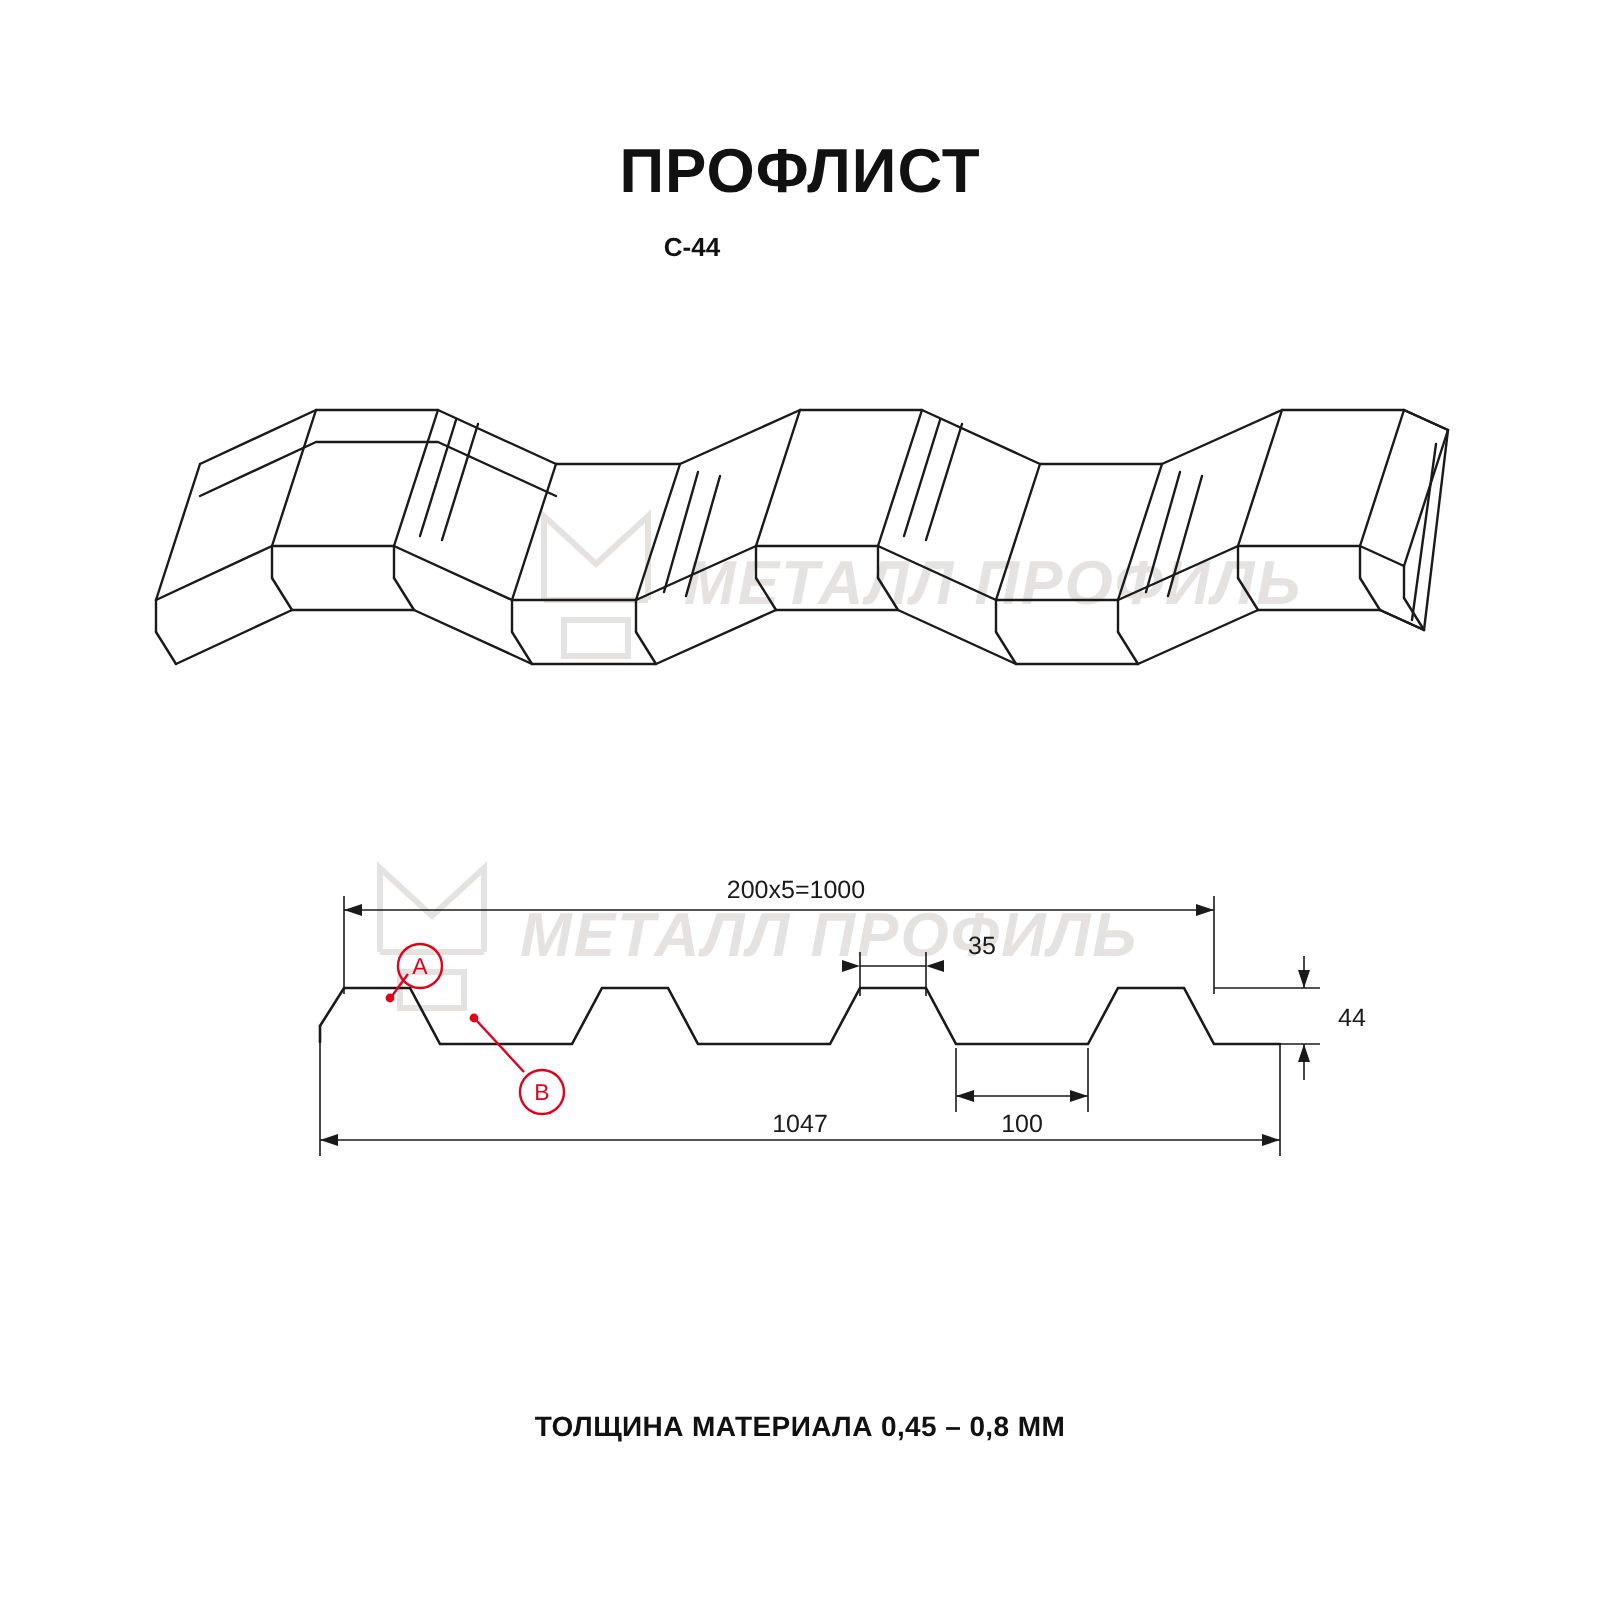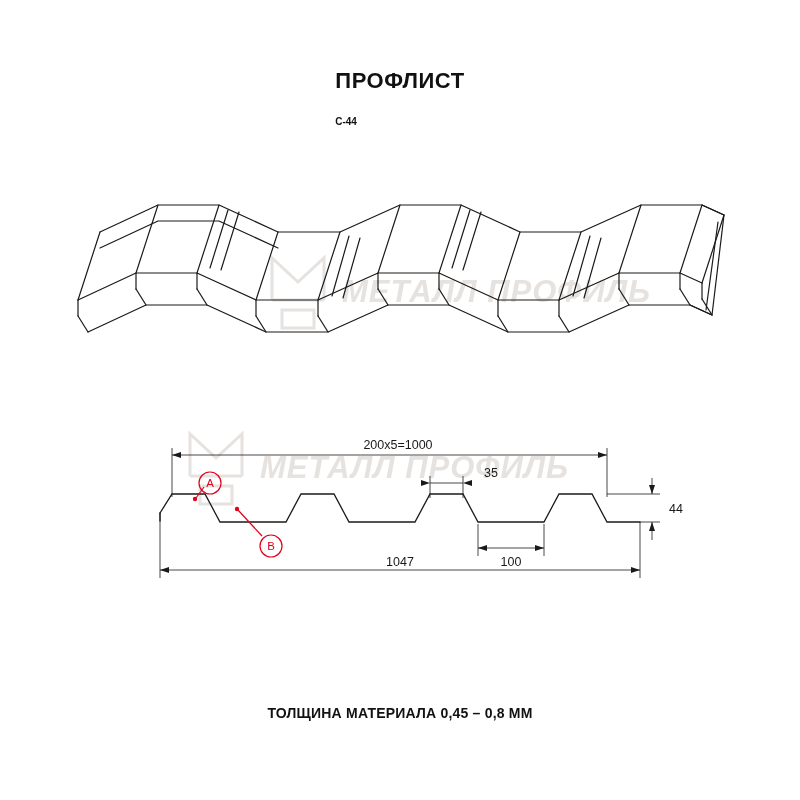--- a/index.html
+++ b/index.html
@@ -18,32 +18,32 @@
   .page {
     position: absolute;
     inset: 0;
   }
   .title {
     position: absolute;
     top: 68px;
     left: 0;
     width: 800px;
     text-align: center;
-    font-size: 22px;
+    font-size: 31px;
     font-weight: bold;
     letter-spacing: 0.5px;
     color: #111;
   }
   .subtitle {
     position: absolute;
     top: 116px;
     left: 0;
     width: 692px;
     text-align: center;
-    font-size: 10px;
+    font-size: 13px;
     font-weight: bold;
     color: #111;
   }
   .footnote {
     position: absolute;
     top: 705px;
     left: 0;
     width: 800px;
     text-align: center;
     font-size: 14px;

